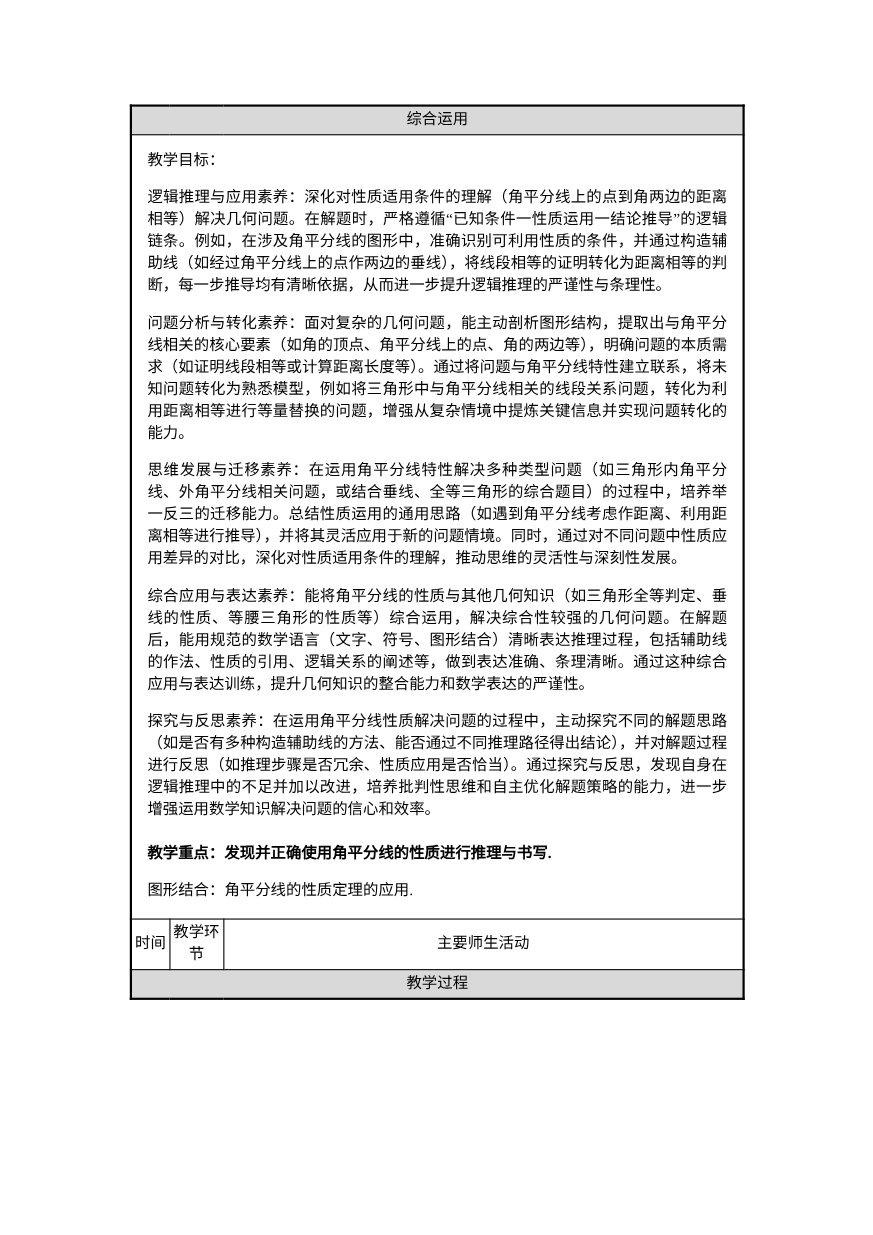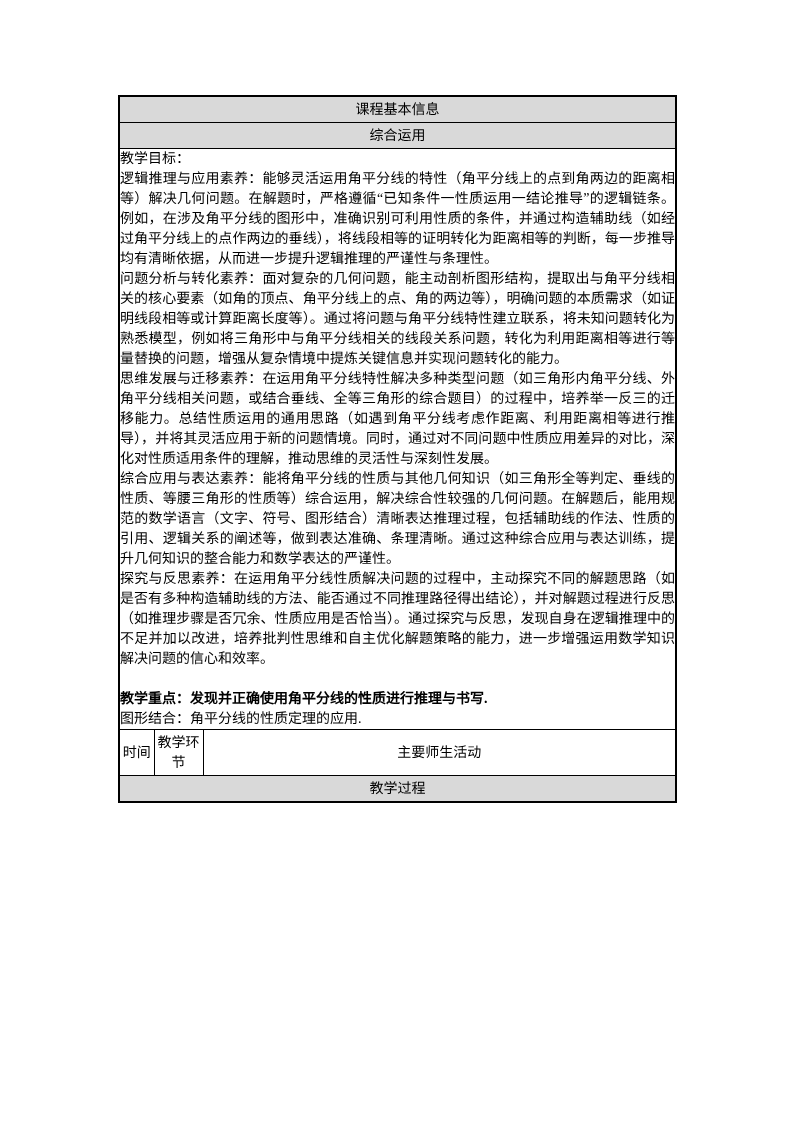--- a/index.html
+++ b/index.html
@@ -50,21 +50,21 @@
   }
   td.objectives-cell {
     vertical-align: top;
     padding: 4px 9px 6px 8px;
     text-align: justify;
   }
   .objectives-inner {
     min-height: 578px;
   }
   .obj-par {
-    margin: 0;
+    margin: 14px;
     text-align: justify;
   }
   .key-point {
     margin-top: 20px;
     font-weight: bold;
   }
   td.col-header {
     text-align: center;
     vertical-align: middle;
     height: 45px;
@@ -93,30 +93,27 @@
 
 <div class="doc-page">
   <table class="lesson-table">
     <colgroup>
       <col style="width:35px">
       <col style="width:49px">
       <col style="width:473px">
     </colgroup>
     <tbody>
       <tr>
-        <td colspan="3" class="section-header">课程基本信息</td>
-      </tr>
-      <tr>
         <td colspan="3" class="section-header">综合运用</td>
       </tr>
       <tr>
         <td colspan="3" class="objectives-cell">
           <div class="objectives-inner">
             <p class="obj-par">教学目标：</p>
-            <p class="obj-par">逻辑推理与应用素养：能够灵活运用角平分线的特性（角平分线上的点到角两边的距离相等）解决几何问题。在解题时，严格遵循“已知条件一性质运用一结论推导”的逻辑链条。例如，在涉及角平分线的图形中，准确识别可利用性质的条件，并通过构造辅助线（如经过角平分线上的点作两边的垂线），将线段相等的证明转化为距离相等的判断，每一步推导均有清晰依据，从而进一步提升逻辑推理的严谨性与条理性。</p>
+            <p class="obj-par">逻辑推理与应用素养：深化对性质适用条件的理解（角平分线上的点到角两边的距离相等）解决几何问题。在解题时，严格遵循“已知条件一性质运用一结论推导”的逻辑链条。例如，在涉及角平分线的图形中，准确识别可利用性质的条件，并通过构造辅助线（如经过角平分线上的点作两边的垂线），将线段相等的证明转化为距离相等的判断，每一步推导均有清晰依据，从而进一步提升逻辑推理的严谨性与条理性。</p>
             <p class="obj-par">问题分析与转化素养：面对复杂的几何问题，能主动剖析图形结构，提取出与角平分线相关的核心要素（如角的顶点、角平分线上的点、角的两边等），明确问题的本质需求（如证明线段相等或计算距离长度等）。通过将问题与角平分线特性建立联系，将未知问题转化为熟悉模型，例如将三角形中与角平分线相关的线段关系问题，转化为利用距离相等进行等量替换的问题，增强从复杂情境中提炼关键信息并实现问题转化的能力。</p>
             <p class="obj-par">思维发展与迁移素养：在运用角平分线特性解决多种类型问题（如三角形内角平分线、外角平分线相关问题，或结合垂线、全等三角形的综合题目）的过程中，培养举一反三的迁移能力。总结性质运用的通用思路（如遇到角平分线考虑作距离、利用距离相等进行推导），并将其灵活应用于新的问题情境。同时，通过对不同问题中性质应用差异的对比，深化对性质适用条件的理解，推动思维的灵活性与深刻性发展。</p>
             <p class="obj-par">综合应用与表达素养：能将角平分线的性质与其他几何知识（如三角形全等判定、垂线的性质、等腰三角形的性质等）综合运用，解决综合性较强的几何问题。在解题后，能用规范的数学语言（文字、符号、图形结合）清晰表达推理过程，包括辅助线的作法、性质的引用、逻辑关系的阐述等，做到表达准确、条理清晰。通过这种综合应用与表达训练，提升几何知识的整合能力和数学表达的严谨性。</p>
             <p class="obj-par">探究与反思素养：在运用角平分线性质解决问题的过程中，主动探究不同的解题思路（如是否有多种构造辅助线的方法、能否通过不同推理路径得出结论），并对解题过程进行反思（如推理步骤是否冗余、性质应用是否恰当）。通过探究与反思，发现自身在逻辑推理中的不足并加以改进，培养批判性思维和自主优化解题策略的能力，进一步增强运用数学知识解决问题的信心和效率。</p>
             <p class="obj-par key-point">教学重点：发现并正确使用角平分线的性质进行推理与书写.</p>
             <p class="obj-par">图形结合：角平分线的性质定理的应用.</p>
           </div>
         </td>
       </tr>
       <tr>

